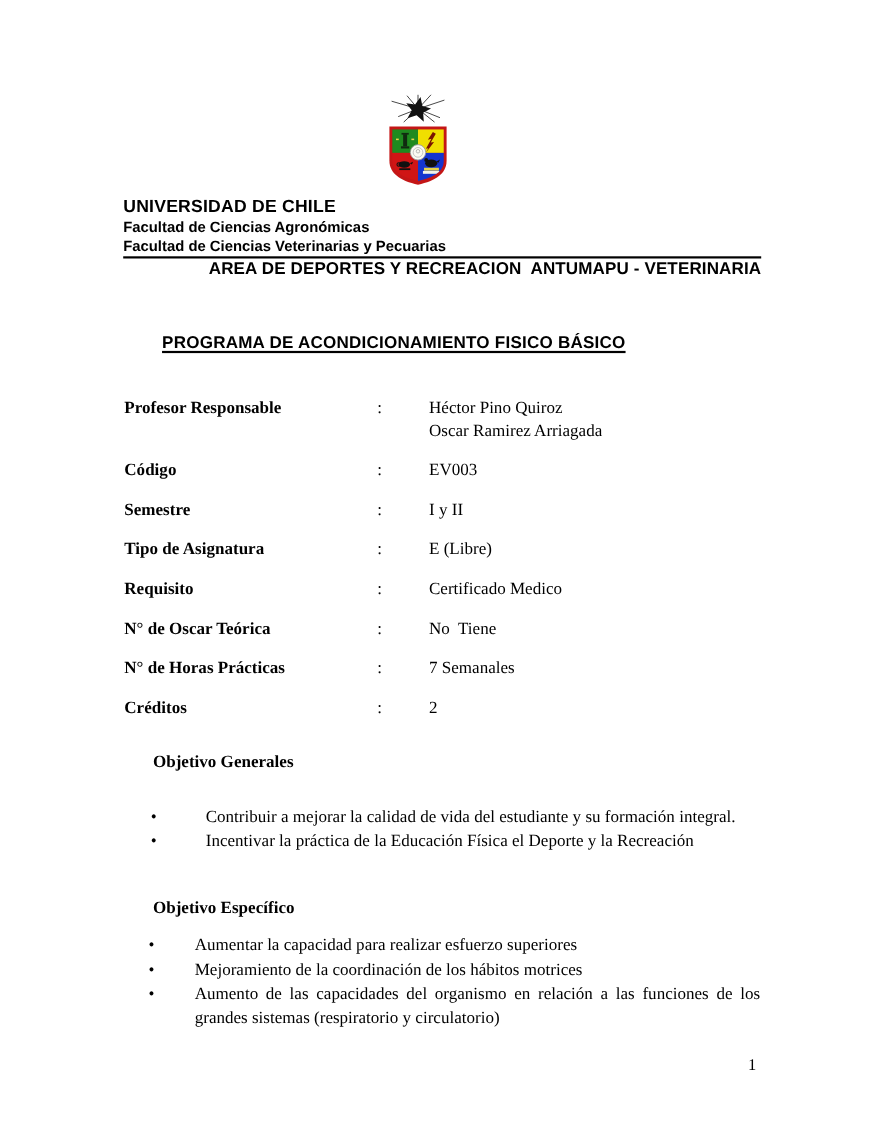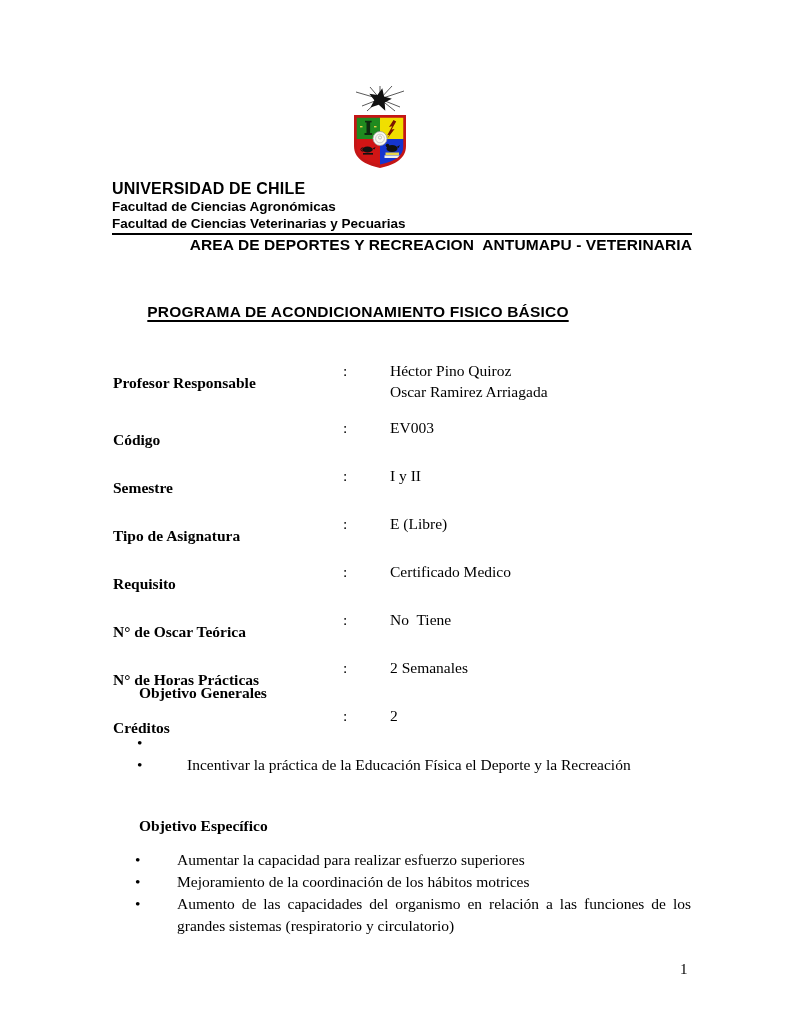--- a/index.html
+++ b/index.html
@@ -76,21 +76,20 @@
   }
   .field-row {
     display: flex;
     line-height: 21px;
     margin-bottom: 15px;
   }
   .field-label {
     width: 230px;
     font-weight: bold;
     flex: 0 0 230px;
-    margin-top: 12px;
   }
   .field-colon {
     width: 47px;
     flex: 0 0 47px;
   }
   .field-value { white-space: pre-wrap; }
 
   
   .section-heading {
     position: absolute;
@@ -233,33 +232,34 @@
     <div class="field-value">Certificado Medico</div>
   </div>
   <div class="field-row">
     <div class="field-label">N° de Oscar Teórica</div>
     <div class="field-colon">:</div>
     <div class="field-value">No  Tiene</div>
   </div>
   <div class="field-row">
     <div class="field-label">N° de Horas Prácticas</div>
     <div class="field-colon">:</div>
-    <div class="field-value">2 Semanales</div>
+    <div class="field-value">7 Semanales</div>
   </div>
   <div class="field-row">
     <div class="field-label">Créditos</div>
     <div class="field-colon">:</div>
     <div class="field-value">2</div>
   </div>
 </div>
 
 <div class="section-heading heading-generales">Objetivo Generales</div>
 <div class="bullet-list list-generales">
   <div class="bullet-item">
     <span class="bullet-dot">•</span>
+    <span class="bullet-text">Contribuir a mejorar la calidad de vida del estudiante y su formación integral.</span>
   </div>
   <div class="bullet-item">
     <span class="bullet-dot">•</span>
     <span class="bullet-text">Incentivar la práctica de la Educación Física el Deporte y la Recreación</span>
   </div>
 </div>
 
 <div class="section-heading heading-especifico">Objetivo Específico</div>
 <div class="bullet-list list-especifico">
   <div class="bullet-item">

